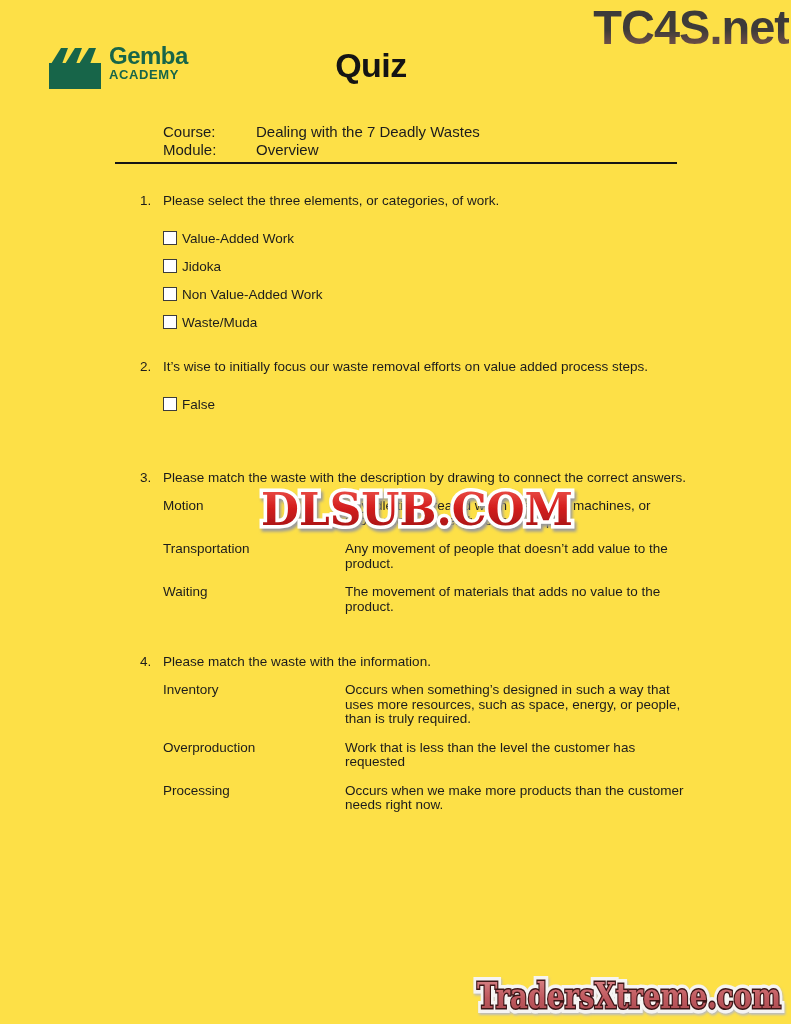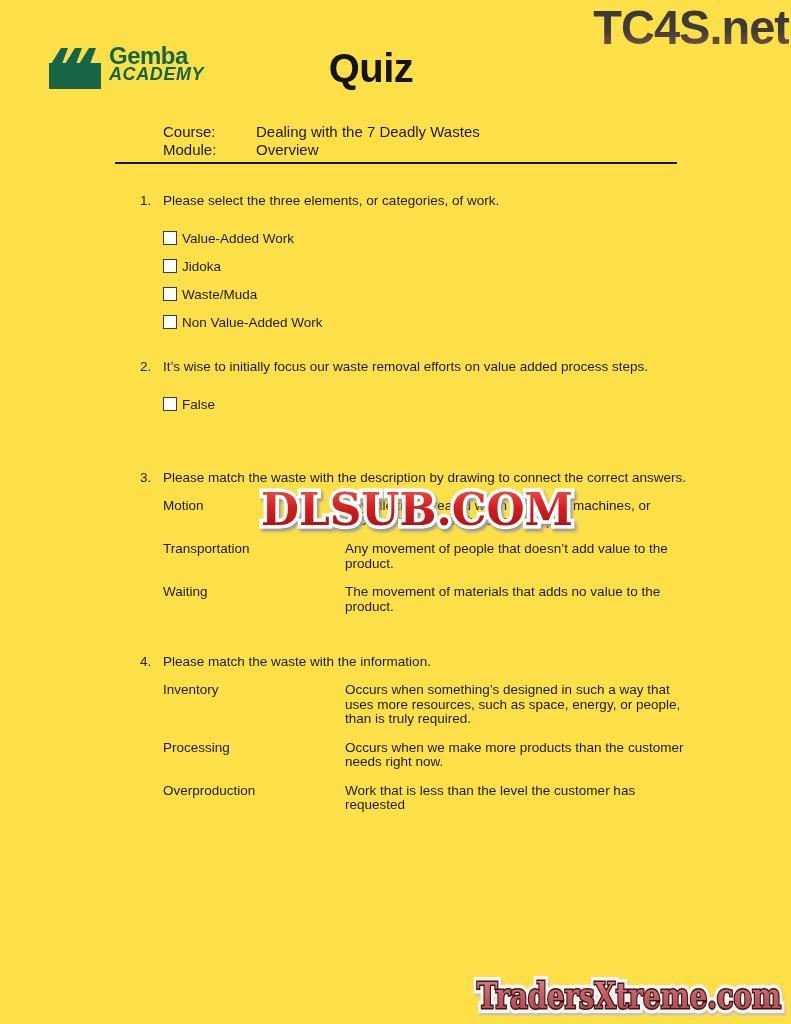--- a/index.html
+++ b/index.html
@@ -6,24 +6,24 @@
   .page{
     position:relative;width:791px;height:1024px;margin:0 auto;
     background:#fde047;overflow:hidden;
     font-family:"Liberation Sans",sans-serif;color:#1c1c1c;
   }
   
   .logo{position:absolute;left:49px;top:44px;display:flex;align-items:flex-start;gap:6px;}
   .logo svg{display:block;}
   .logo-words{display:flex;flex-direction:column;margin-top:1px;}
   .logo-word{font-size:24px;font-weight:bold;color:#176549;line-height:22px;letter-spacing:-0.5px;}
-  .logo-subword{font-size:18px;font-weight:bold;color:#176549;line-height:15px;letter-spacing:0.6px;font-style:italic;}
+  .logo-subword{font-size:13px;font-weight:bold;color:#176549;line-height:15px;letter-spacing:0.6px;}
   .page-title{
     position:absolute;left:0;top:46px;width:742px;text-align:center;
-    font-size:40px;font-weight:bold;color:#141414;letter-spacing:-0.5px;
+    font-size:34px;font-weight:bold;color:#141414;letter-spacing:-0.5px;
   }
   .wm-tc4s{
     position:absolute;right:2px;top:0px;
     font-size:47px;font-weight:bold;letter-spacing:-1px;
     background:linear-gradient(180deg,#3a3a3a 0%,#3f3b39 55%,#6e4f47 80%,#96685d 100%);
     -webkit-background-clip:text;background-clip:text;color:transparent;
     transform:scaleY(1.02);
   }
   
   .course-block{
@@ -91,25 +91,25 @@
       <div class="option">
         <span class="cbox"></span>
         <span>Value-Added Work</span>
       </div>
       <div class="option">
         <span class="cbox"></span>
         <span>Jidoka</span>
       </div>
       <div class="option">
         <span class="cbox"></span>
+        <span>Non Value-Added Work</span>
+      </div>
+      <div class="option">
+        <span class="cbox"></span>
         <span>Waste/Muda</span>
-      </div>
-      <div class="option">
-        <span class="cbox"></span>
-        <span>Non Value-Added Work</span>
       </div>
     </div>
   </div>
 
   <div class="q" style="top:359px">
     <div class="q-head">
       <span class="q-num">2.</span>
       <span class="q-text">It’s wise to initially focus our waste removal efforts on value added process steps.</span>
     </div>
     <div class="options">
@@ -145,26 +145,26 @@
     <div class="q-head">
       <span class="q-num">4.</span>
       <span class="q-text">Please match the waste with the information.</span>
     </div>
     <div class="pairs">
       <div class="pair">
         <span class="term">Inventory</span>
         <span class="desc">Occurs when something’s designed in such a way that uses more resources, such as space, energy, or people, than is truly required.</span>
       </div>
       <div class="pair">
+        <span class="term">Overproduction</span>
+        <span class="desc">Work that is less than the level the customer has requested</span>
+      </div>
+      <div class="pair">
         <span class="term">Processing</span>
         <span class="desc">Occurs when we make more products than the customer needs right now.</span>
-      </div>
-      <div class="pair">
-        <span class="term">Overproduction</span>
-        <span class="desc">Work that is less than the level the customer has requested</span>
       </div>
     </div>
   </div>
 
   <div class="wm-dlsub">
     <svg width="326" height="58" viewBox="0 0 326 58">
       <defs>
         <linearGradient id="dg" x1="0" y1="0" x2="0" y2="1">
           <stop offset="0" stop-color="#ef5a53"></stop>
           <stop offset="0.45" stop-color="#d5201f"></stop>

